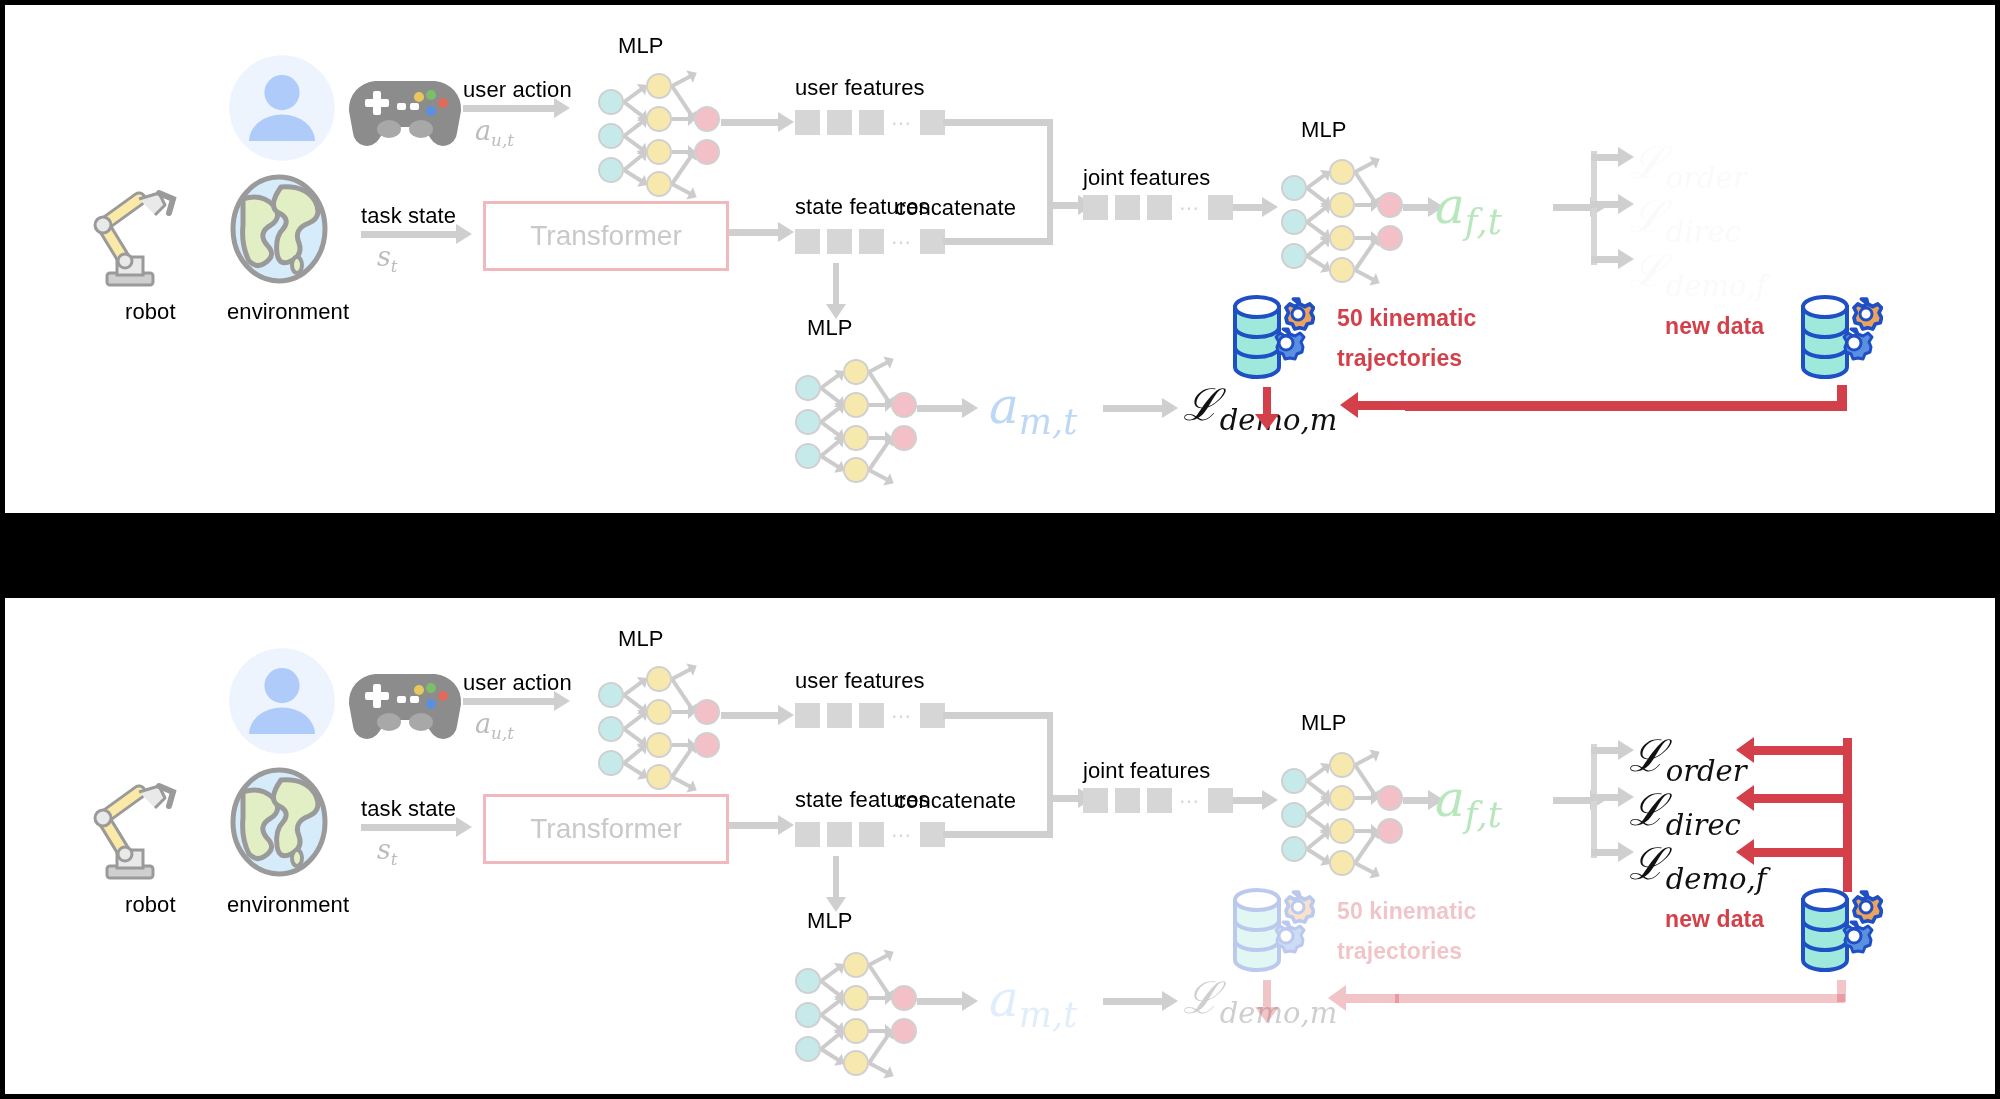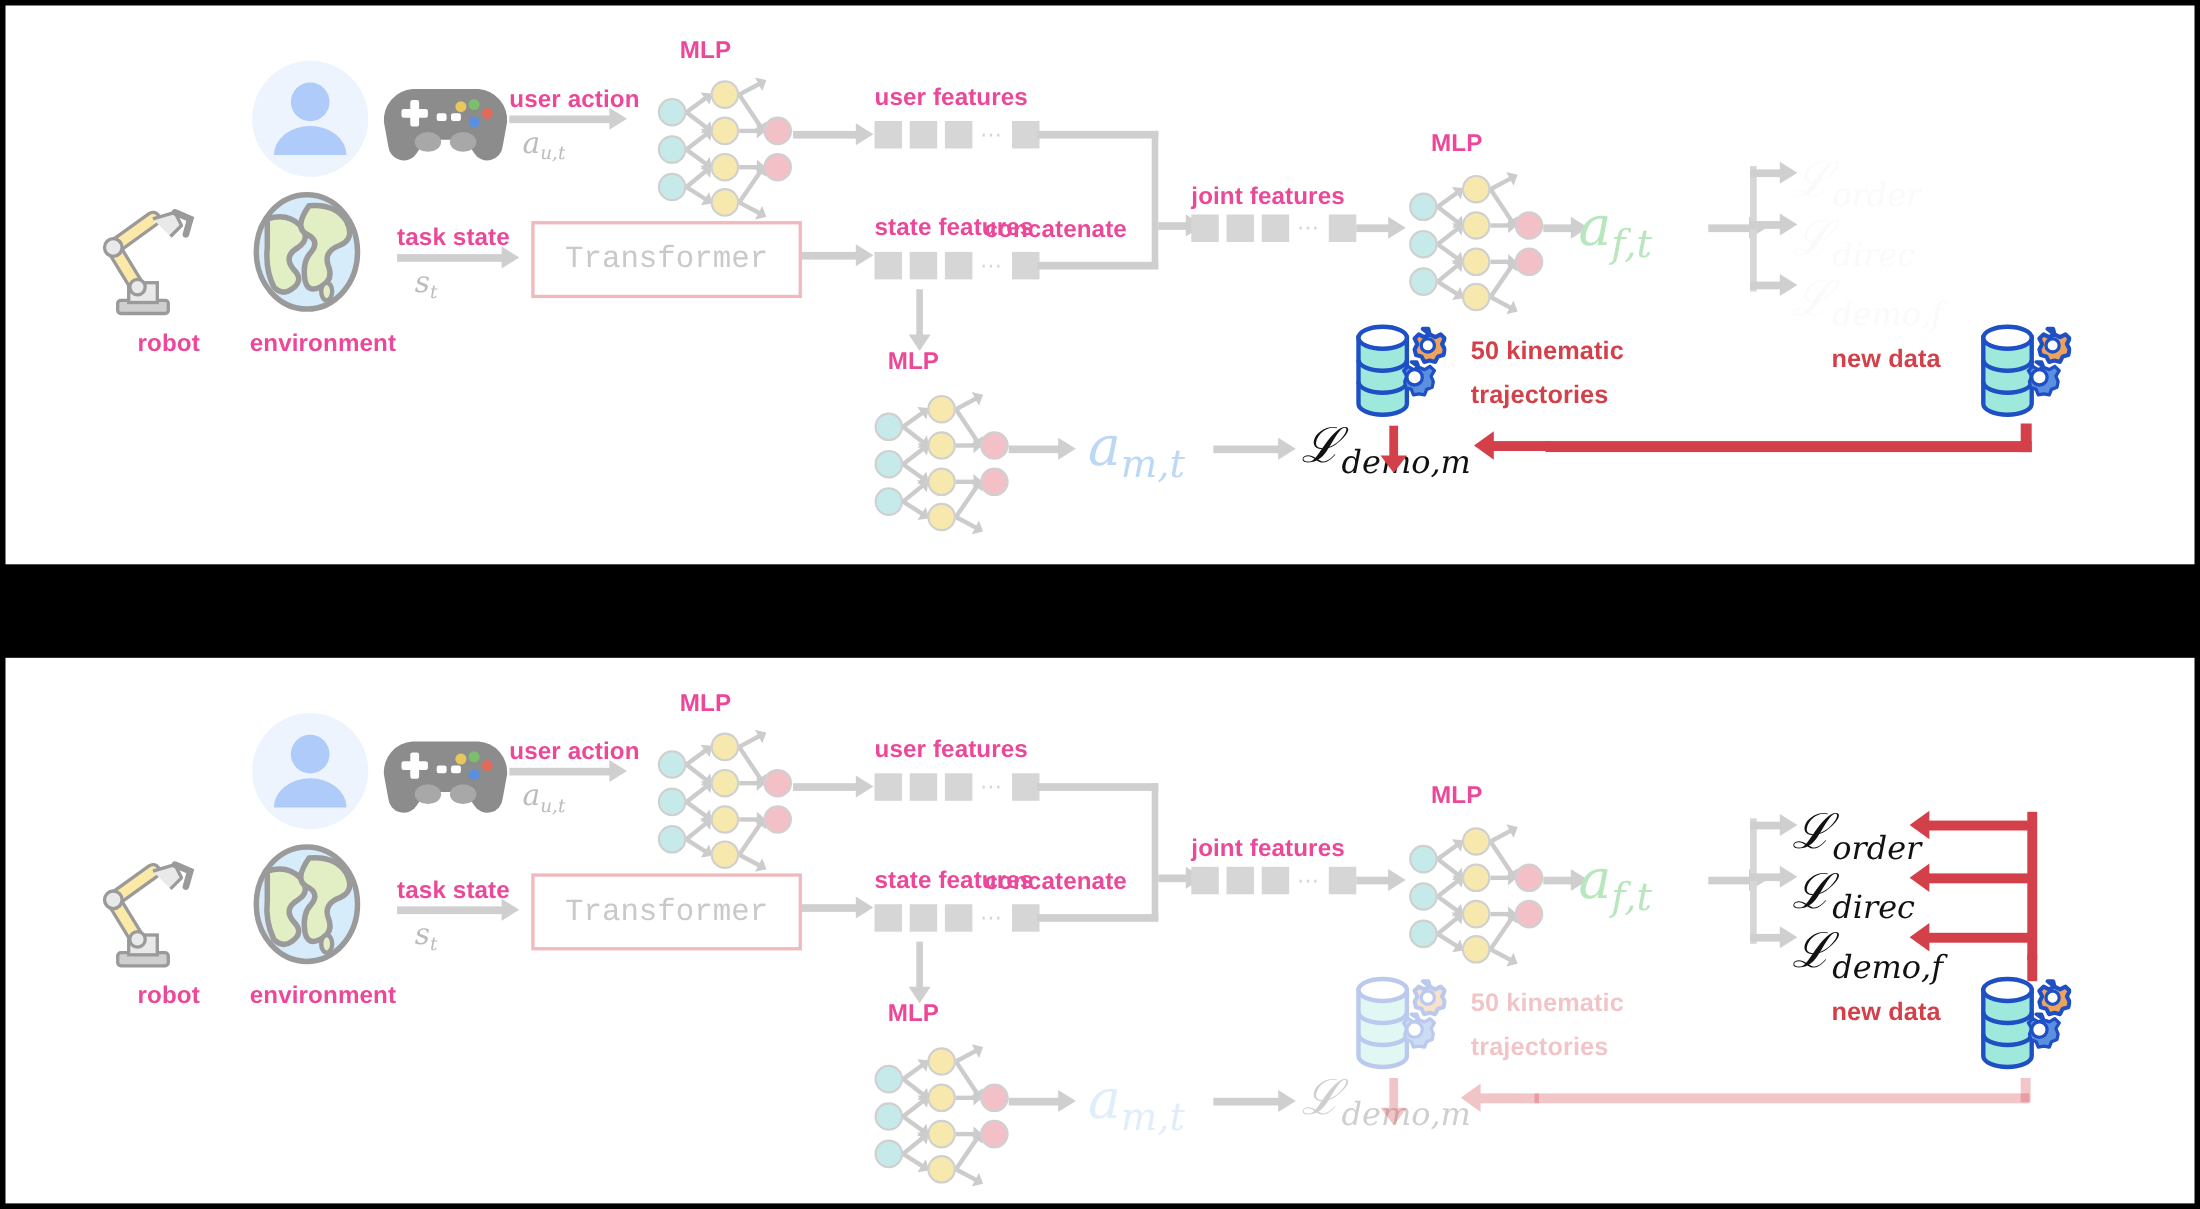--- a/index.html
+++ b/index.html
@@ -7,21 +7,21 @@
 
   .frame{position:relative;width:2000px;height:1099px;background:#000;}
 
   .panel{position:absolute;left:5px;background:#fff;overflow:hidden;}
   #panel-top{top:5px;width:1990px;height:508px;}
   #panel-bottom{top:598px;width:1990px;height:496px;}
 
   .stage{position:absolute;left:0;top:0;width:1990px;height:510px;}
 
   
-  .lbl{position:absolute;color:#ec4899;font-size:21px;white-space:nowrap;letter-spacing:.1px;font-weight:bold;}
+  .lbl{position:absolute;color:#000000;font-size:21px;white-space:nowrap;letter-spacing:.1px;}
   .math{position:absolute;font-family:"DejaVu Serif",serif;font-style:italic;white-space:nowrap;}
 
   
   .har{position:absolute;height:7px;background:#cfcfcf;}
   .har:after{content:"";position:absolute;right:-15px;top:-7px;border-left:16px solid #cfcfcf;
              border-top:10px solid transparent;border-bottom:10px solid transparent;}
   .harp{position:absolute;height:7px;background:#cfcfcf;}
   .var{position:absolute;width:6px;background:#cfcfcf;}
   .var:after{content:"";position:absolute;left:-7px;bottom:-14px;border-top:15px solid #cfcfcf;
              border-left:10px solid transparent;border-right:10px solid transparent;}
@@ -32,21 +32,21 @@
   .rar-d:after{content:"";position:absolute;left:-8px;bottom:-15px;border-top:16px solid #d3404a;
              border-left:12px solid transparent;border-right:12px solid transparent;}
 
   
   .feat{position:absolute;display:flex;align-items:center;gap:7px;}
   .feat .sq{width:25px;height:25px;background:#d6d6d6;}
   .feat .dots{color:#d6d6d6;font-size:20px;letter-spacing:2px;line-height:10px;}
 
   
   .tbox{position:absolute;border:3px solid #f1b9bd;display:flex;align-items:center;justify-content:center;}
-  .tbox span{color:#c9c9c9;font-size:28px;font-family:Liberation Mono, monospace;}
+  .tbox span{color:#c9c9c9;font-size:28px;}
 
   
   .mlp{position:absolute;}
   .mlp .nd{position:absolute;border-radius:50%;border:2px solid #d0d0d0;}
   .mlp .ed{position:absolute;height:4px;background:#cccccc;transform-origin:0 50%;}
   .mlp .ed:after{content:"";position:absolute;right:-6px;top:-5px;border-left:8px solid #cccccc;
                  border-top:7px solid transparent;border-bottom:7px solid transparent;}
 </style>
 </head>
 <body>

